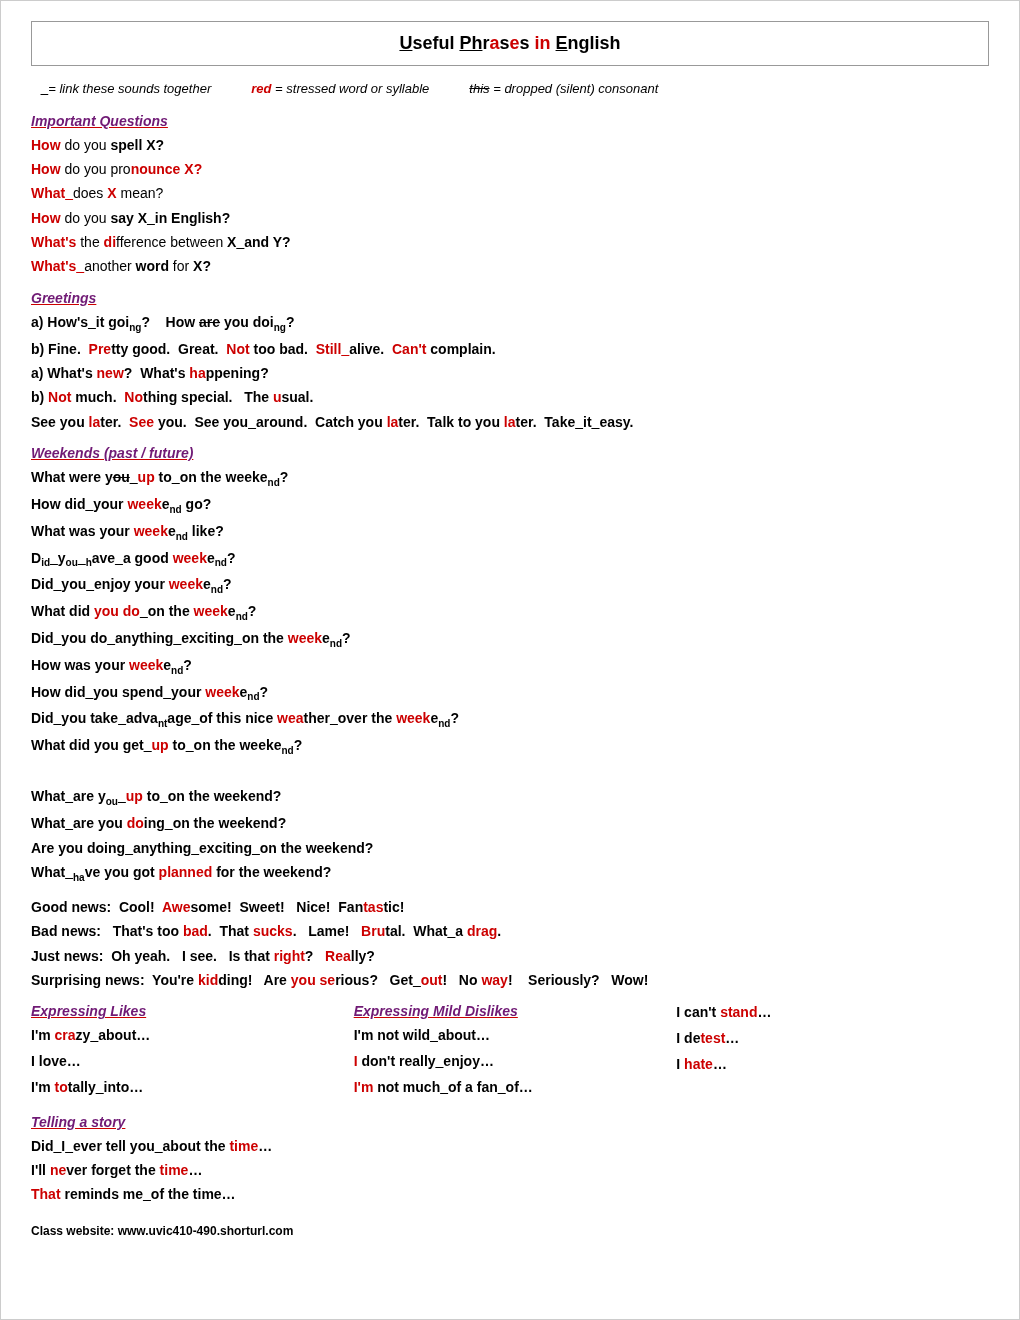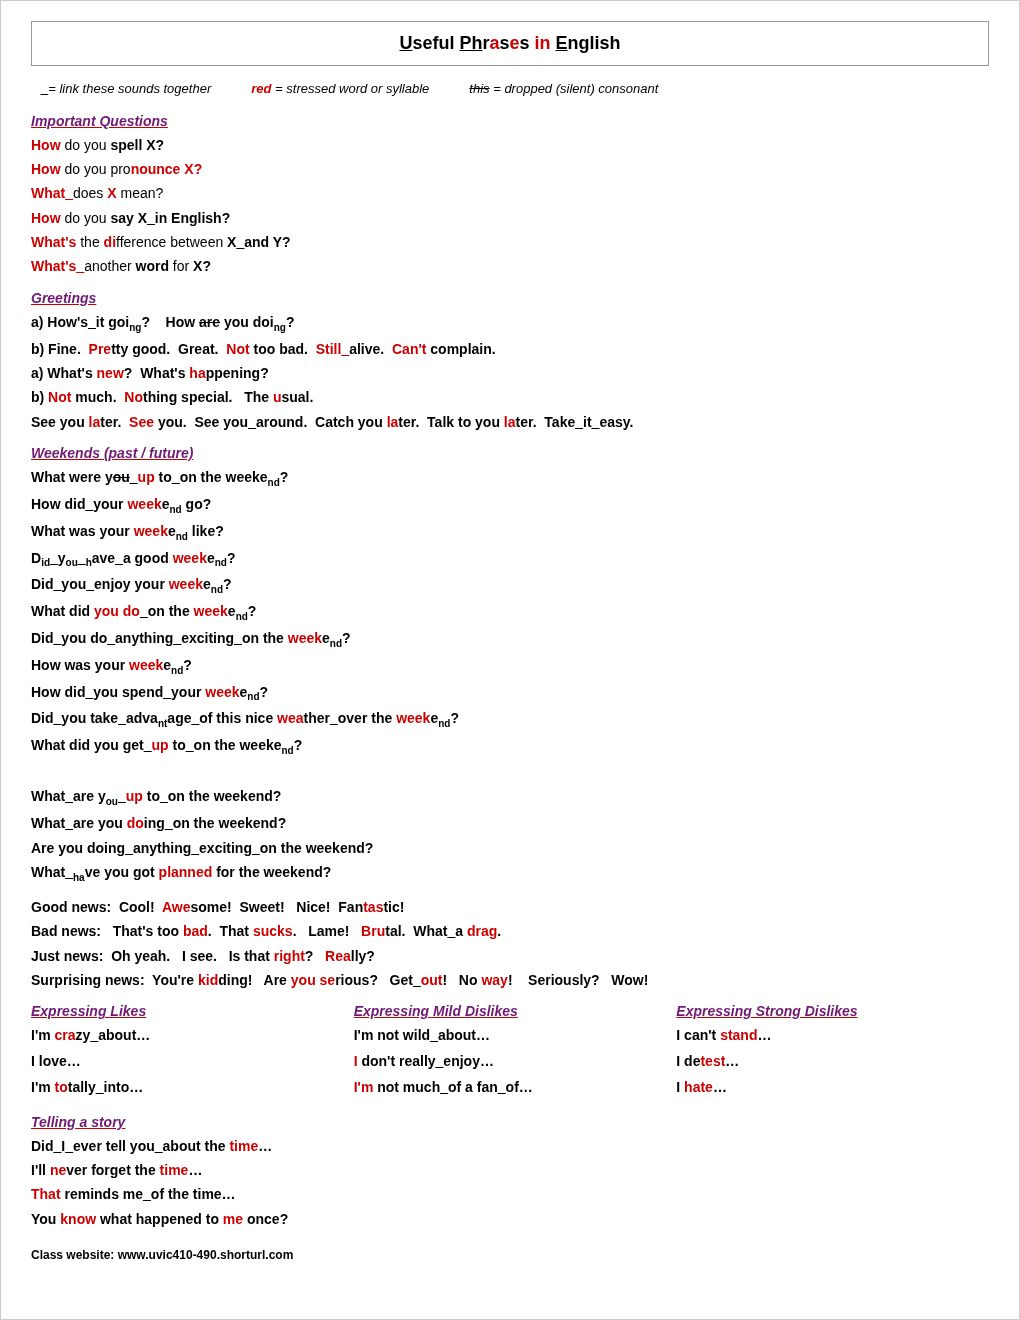--- a/index.html
+++ b/index.html
@@ -152,33 +152,31 @@
         <p class="col-item"><strong>I love…</strong></p>
         <p class="col-item"><strong>I'm <span class="red">to</span>tally<span class="underscore">_</span>into…</strong></p>
       </div>
       <div>
         <div class="col-head"><em><span class="blue-link">Expressing Mild Dislikes</span></em></div>
         <p class="col-item"><strong>I'm not wild<span class="underscore">_</span>about…</strong></p>
         <p class="col-item"><strong><span class="red">I</span> don't really<span class="underscore">_</span>enjoy…</strong></p>
         <p class="col-item"><span class="red bold">I'm</span><strong> not much<span class="underscore">_</span>of a fan<span class="underscore">_</span>of…</strong></p>
       </div>
       <div>
-        <div class="col-head"><em><span class="blue-link">Expressing Strong Dislikes</span></em></div>
         <p class="col-item"><strong>I can't <span class="red">stand</span>…</strong></p>
         <p class="col-item"><strong>I de<span class="red">test</span>…</strong></p>
         <p class="col-item"><strong>I <span class="red">hate</span>…</strong></p>
       </div>
     </div>
   </div>
 
   <div class="section">
     <div class="section-title"><em><span class="blue-link">Telling a story</span></em></div>
     <p><strong>Did<span class="underscore">_</span>I<span class="underscore">_</span>ever tell you<span class="underscore">_</span>about the <span class="red">time</span>…</strong></p>
     <p><strong>I'll <span class="red">ne</span>ver forget the <span class="red">time</span>…</strong></p>
     <p><span class="red bold">That</span><strong> reminds me<span class="underscore">_</span>of the time…</strong></p>
-    <p><strong>You <span class="red">know</span> what happened to <span class="red">me</span> once?</strong></p>
   </div>
 
   <div class="footer">
     <span>Class website: www.uvic410-490.shorturl.com</span>
   </div>
 
 </div>
 
 </body></html>

